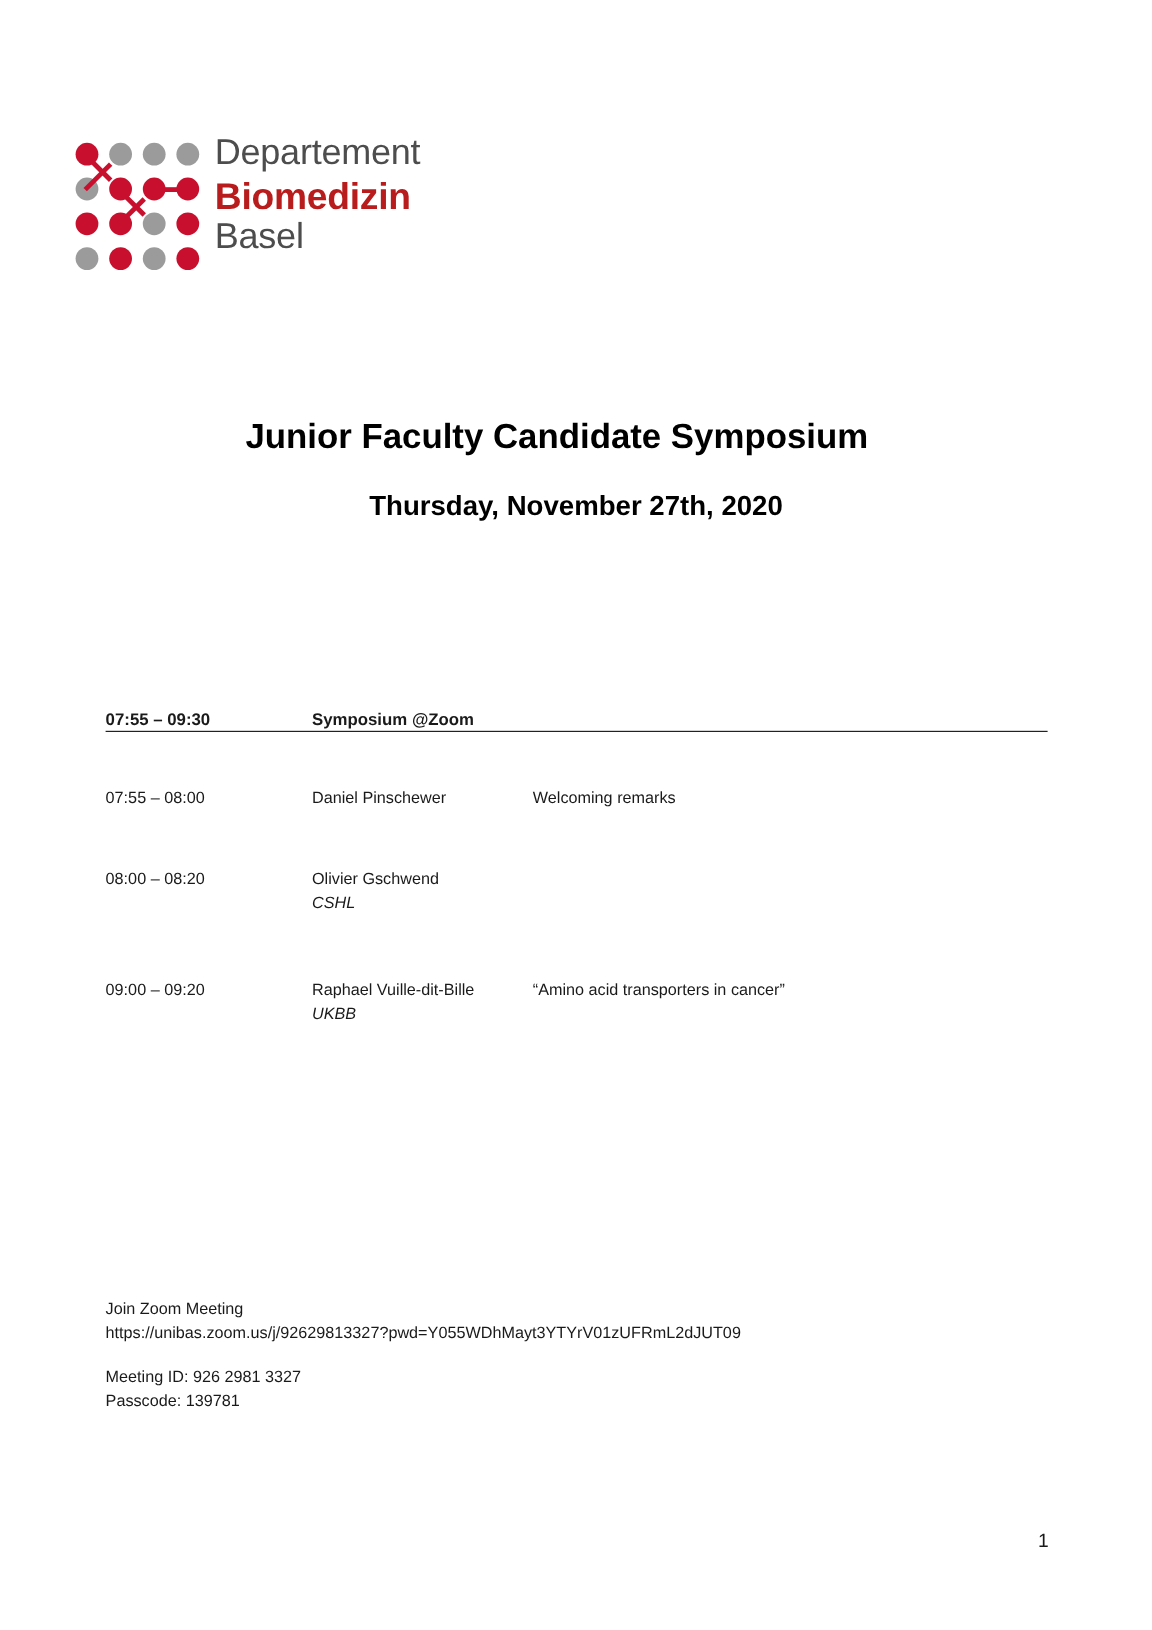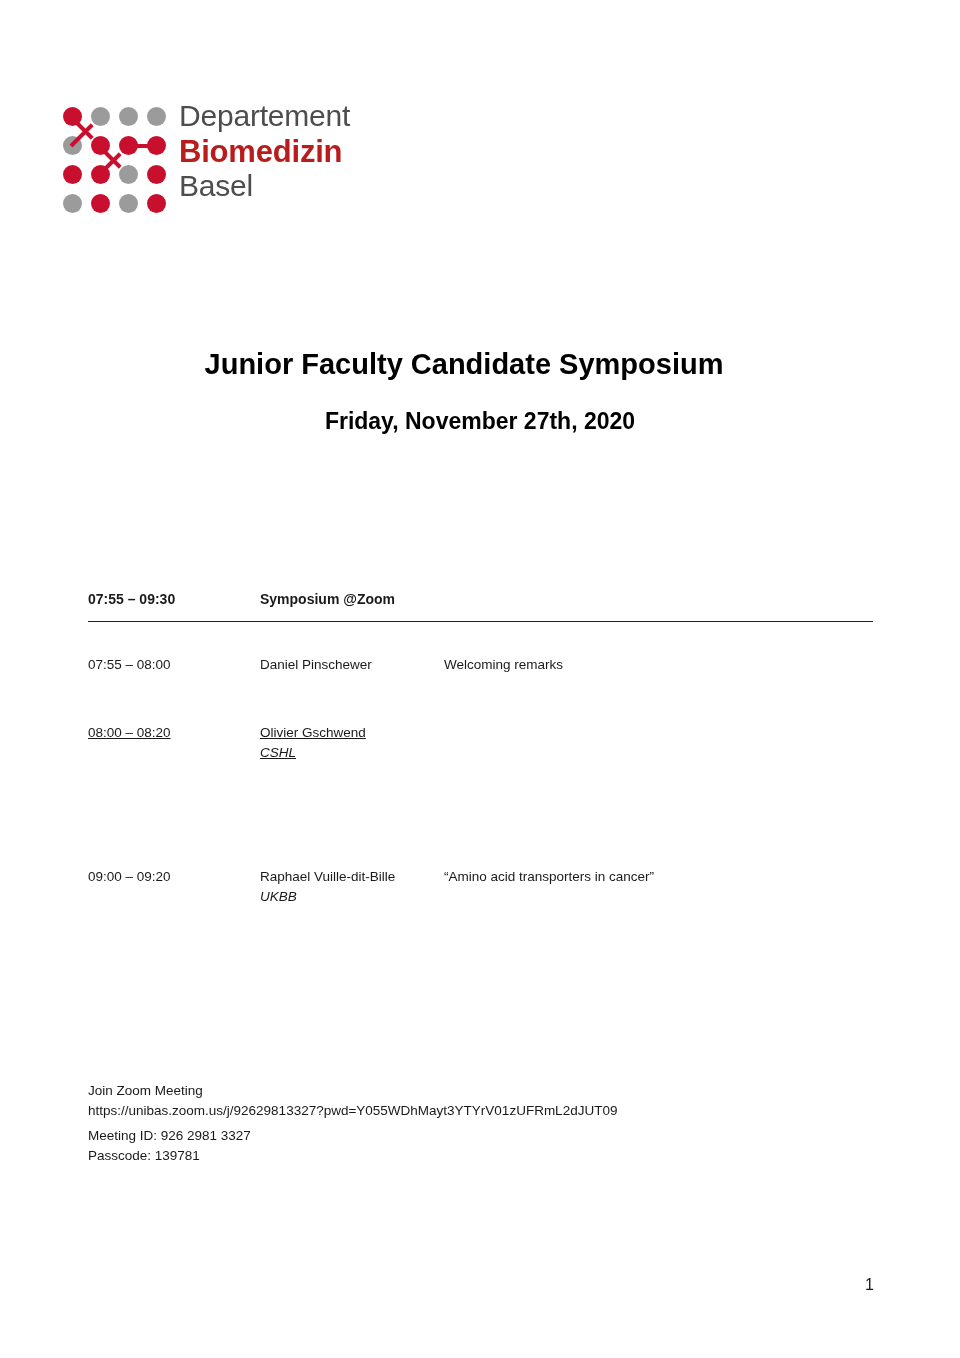--- a/index.html
+++ b/index.html
@@ -13,21 +13,21 @@
     position: relative;
     font-family: "Liberation Sans", sans-serif;
     color: #1a1a1a;
     overflow: hidden;
   }
 
   
   .logo {
     position: absolute;
     left: 63px;
-    top: 101px;
+    top: 113px;
     width: 320px;
     height: 120px;
   }
   .logo-dots {
     position: absolute;
     left: 0;
     top: 0;
     width: 108px;
     height: 112px;
   }
@@ -92,21 +92,21 @@
     color: #000;
   }
 
   
   .session-header {
     position: absolute;
     left: 88px;
     top: 591px;
     width: 785px;
     border-bottom: 1.5px solid #222;
-    padding-bottom: 14px;
+    padding-bottom: 2px;
     font-size: 14px;
     font-weight: bold;
   }
   .session-header .sh-time {
     display: inline-block;
     width: 172px;
   }
   .session-header .sh-title {
     display: inline-block;
   }
@@ -148,21 +148,21 @@
 
   
   .zoom-info {
     position: absolute;
     left: 88px;
     top: 1081px;
     font-size: 13.5px;
     line-height: 20px;
   }
   .zoom-info .block {
-    margin-bottom: 5px;
+    margin-bottom: 17px;
   }
   .zoom-info .block:last-child { margin-bottom: 0; }
 
   
   .page-number {
     position: absolute;
     right: 86px;
     top: 1276px;
     font-size: 16px;
   }
@@ -200,38 +200,38 @@
     <div class="logo-link" style="left:64px; top:43px;  width:30px; transform:rotate(0deg);"></div>
   </div>
   <div class="logo-text">
     <div class="logo-line1">Departement</div>
     <div class="logo-line2">Biomedizin</div>
     <div class="logo-line3">Basel</div>
   </div>
 </div>
 
 <div class="doc-title">Junior Faculty Candidate Symposium</div>
-<div class="doc-subtitle">Friday, November 27th, 2020</div>
+<div class="doc-subtitle">Thursday, November 27th, 2020</div>
 
 <div class="session-header">
   <span class="sh-time">07:55 – 09:30</span><span class="sh-title">Symposium @Zoom</span>
 </div>
 
 <div class="schedule">
 
   <div class="row" style="margin-bottom:48px;">
     <div class="col-time">07:55 – 08:00</div>
     <div class="col-speaker">
       <span>Daniel Pinschewer</span>
       <span class="affil"></span>
     </div>
     <div class="col-talk">Welcoming remarks</div>
   </div>
 
-  <div class="row" style="margin-bottom:104px;text-decoration:underline;">
+  <div class="row" style="margin-bottom:52px;">
     <div class="col-time">08:00 – 08:20</div>
     <div class="col-speaker">
       <span>Olivier Gschwend</span>
       <span class="affil">CSHL</span>
     </div>
   </div>
 
 
   <div class="row">
     <div class="col-time">09:00 – 09:20</div>

